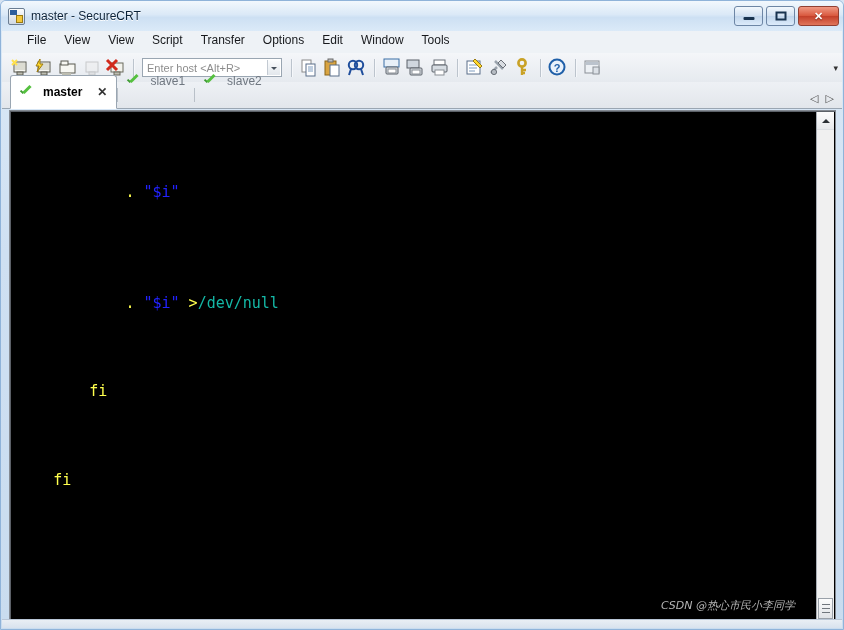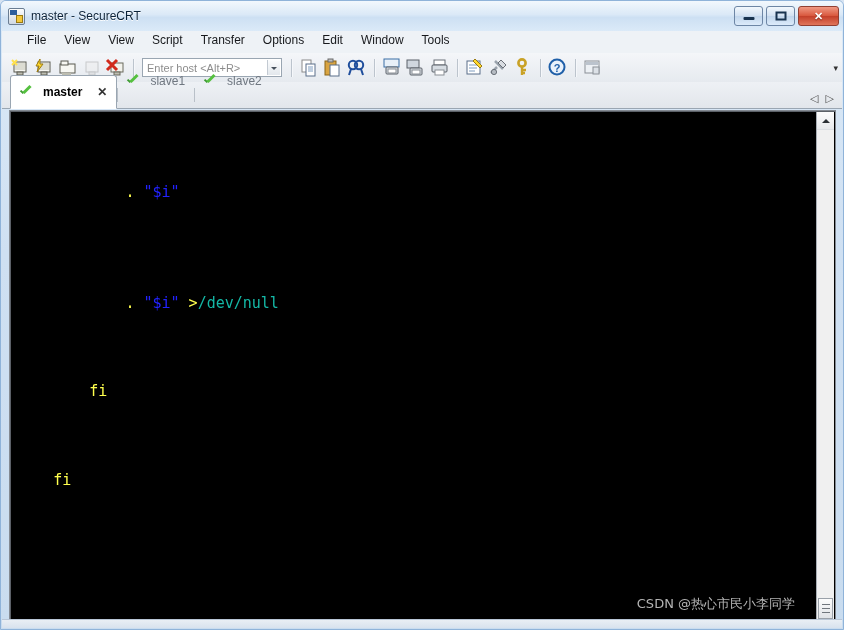--- a/index.html
+++ b/index.html
@@ -155,22 +155,23 @@
     font-size:15px;line-height:22.2px;
     padding:2px 0 0 6px;box-sizing:border-box;
     white-space:pre;
   }
   .term .l{display:block;height:22.2px;}
   .c-white{color:#14b8a6;}
   .c-yellow{color:#ffff4d;}
   .c-blue{color:#2222ff;}
   .watermark{
     position:absolute;right:40px;bottom:8px;
-    font-size:13px;color:#b4b4b4;
+    font-size:11px;color:#b4b4b4;
     font-family:"DejaVu Sans","Liberation Sans",sans-serif;
+    font-style:italic;
   }
 
   
   .vscroll{
     position:absolute;right:1px;top:1px;bottom:1px;width:18px;
     background:#f0f0f0;border-left:1px solid #a8aeb5;box-sizing:border-box;
   }
   .vs-up{
     position:absolute;left:0;top:0;width:17px;height:17px;
     background:linear-gradient(180deg,#fdfdfd,#e7e9ec);

